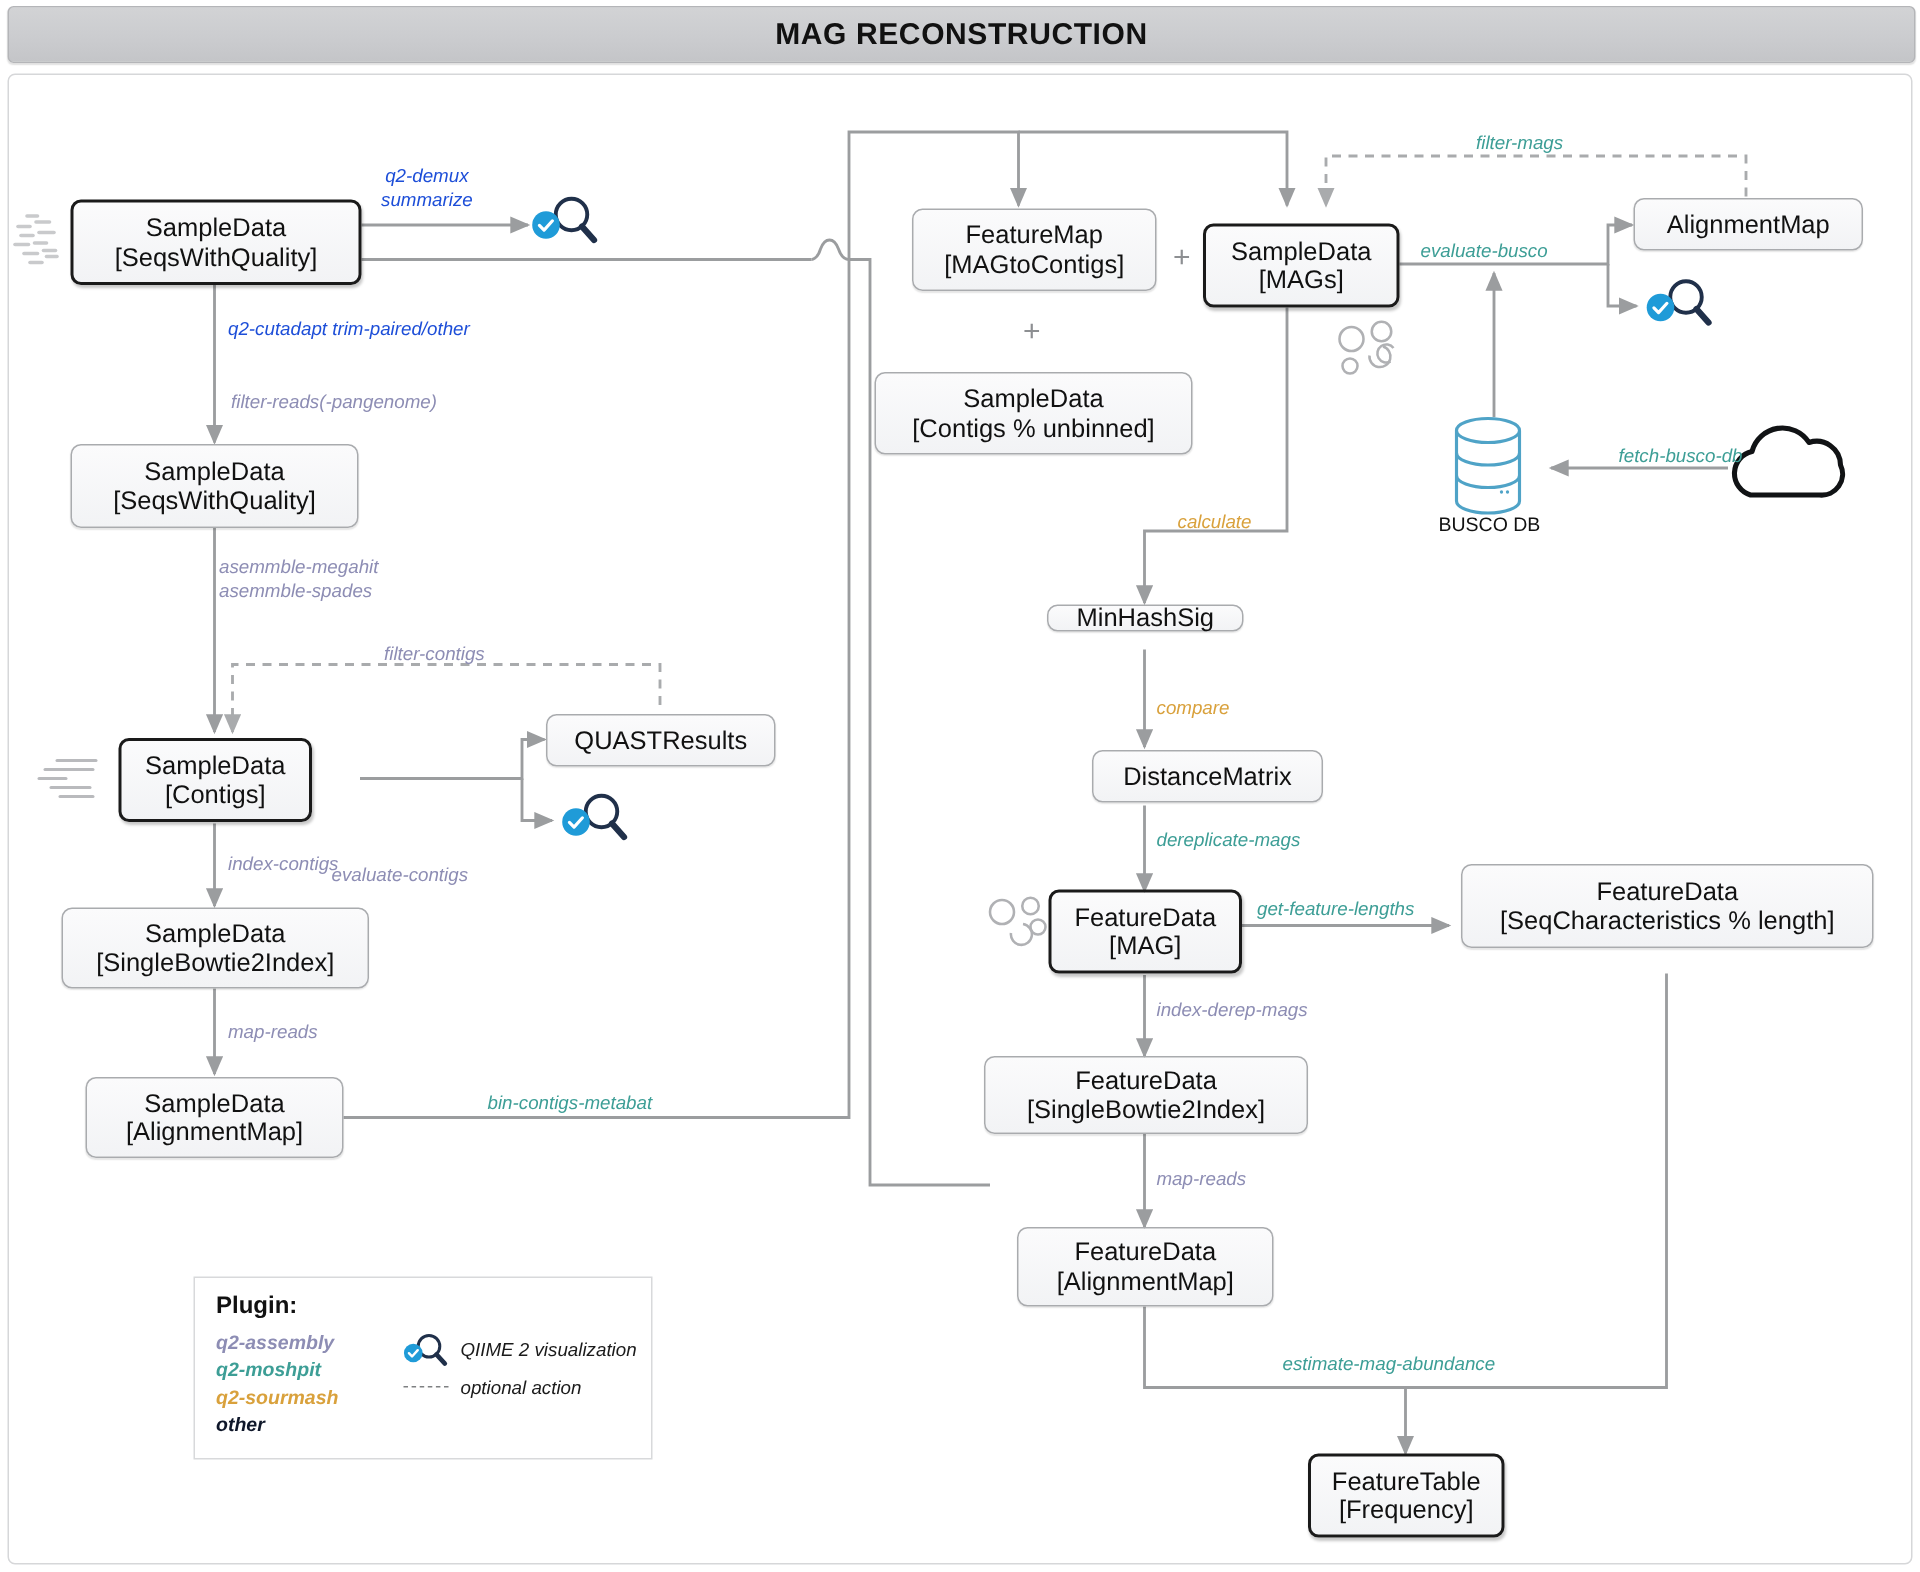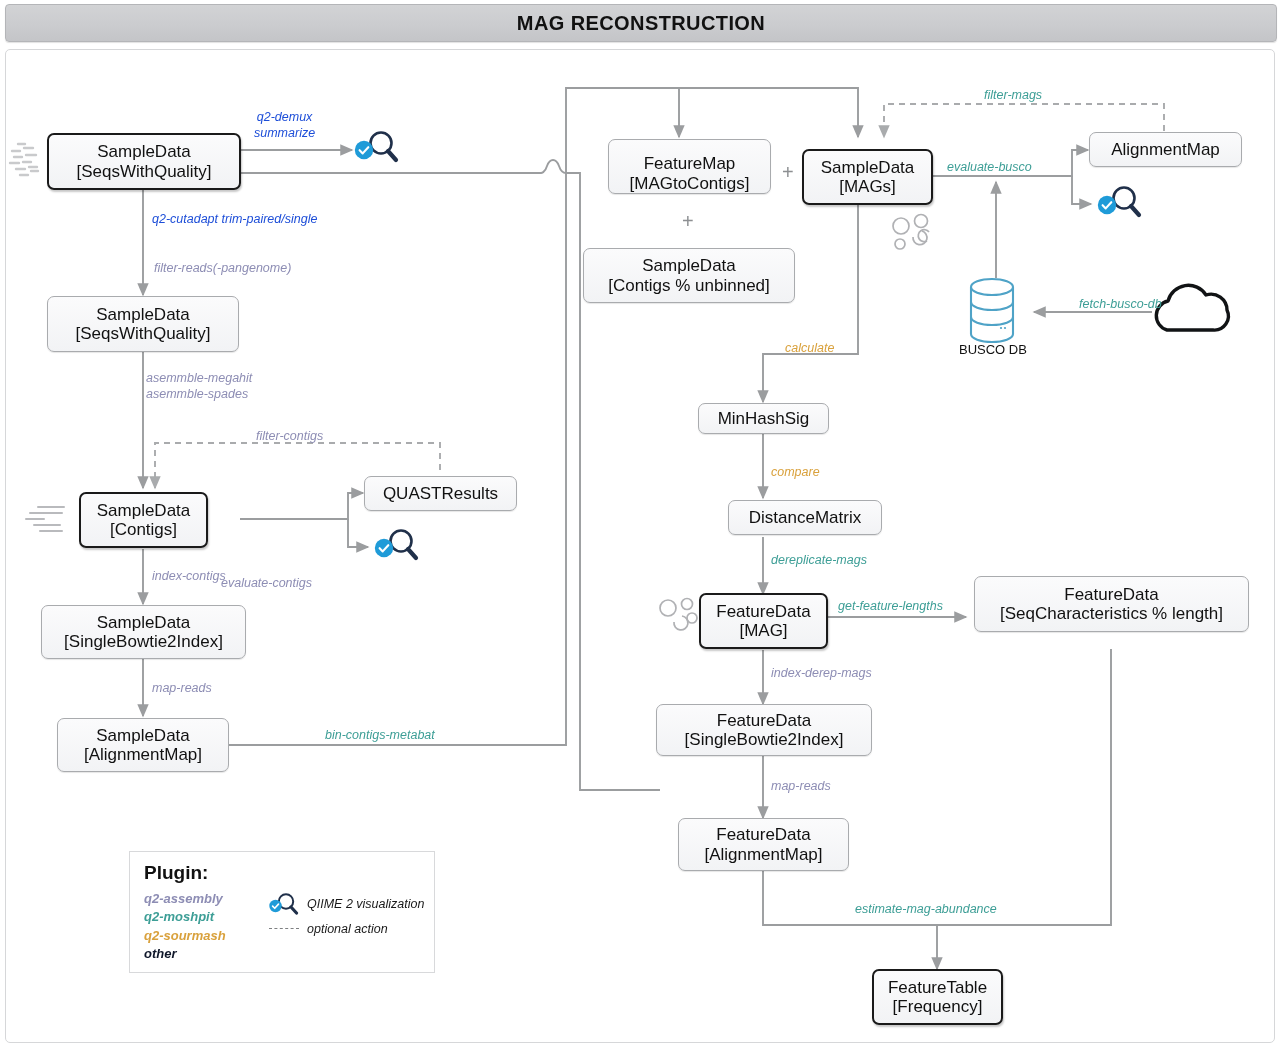--- a/index.html
+++ b/index.html
@@ -55,21 +55,21 @@
 
   
   .plus{position:absolute;color:#8d8f92;font-size:20px;font-family:"Liberation Sans",sans-serif;}
 
   
   .legend{
     position:absolute;left:129px;top:851px;width:306px;height:122px;
     background:#fff;border:1px solid #d8d9db;box-sizing:border-box;
     padding:10px 0 0 14px;
   }
-  .legend .ltitle{font-weight:bold;font-size:19px;color:#111;margin-bottom:6px;}
+  .legend .ltitle{font-weight:bold;font-size:16px;color:#111;margin-bottom:6px;}
   .legend .lcols{display:flex;}
   .legend .lleft{width:125px;}
   .legend .lleft div{font-style:italic;font-size:13px;line-height:1.42;font-weight:bold;}
   .legend .lright{padding-top:1px;}
   .legend .lrow{display:flex;align-items:center;height:25px;}
   .legend .lrow .ltxt{font-style:italic;font-size:12.5px;color:#1a1a1a;margin-left:8px;}
   .dashbar{width:30px;height:0;border-top:1.6px dashed #7e8082;display:inline-block;}
 
   
   .dbcap{position:absolute;font-size:13px;color:#111;font-family:"Liberation Sans",sans-serif;}
@@ -238,40 +238,40 @@
   <div class="node" style="left:41px;top:605px;width:205px;height:54px;">
     <span class="l1">SampleData</span>
     <span class="l2">[SingleBowtie2Index]</span>
   </div>
 
   <div class="node" style="left:57px;top:718px;width:172px;height:54px;">
     <span class="l1">SampleData</span>
     <span class="l2">[AlignmentMap]</span>
   </div>
 
-  <div class="node" style="left:608px;top:139px;width:163px;height:55px;justify-content:flex-end;">
+  <div class="node" style="left:608px;top:139px;width:163px;height:55px;">
     <span class="l1">FeatureMap</span>
     <span class="l2">[MAGtoContigs]</span>
   </div>
 
   <div class="node" style="left:583px;top:248px;width:212px;height:55px;">
     <span class="l1">SampleData</span>
     <span class="l2">[Contigs % unbinned]</span>
   </div>
 
   <div class="node strong" style="left:802px;top:149px;width:131px;height:56px;">
     <span class="l1">SampleData</span>
     <span class="l2">[MAGs]</span>
   </div>
 
   <div class="node one" style="left:1089px;top:132px;width:153px;height:35px;">
     <span class="l1">AlignmentMap</span>
   </div>
 
-  <div class="node one" style="left:698px;top:403px;width:131px;height:31px;align-items:center;">
+  <div class="node one" style="left:698px;top:403px;width:131px;height:18px;align-items:center;">
     <span class="l1">MinHashSig</span>
   </div>
 
   <div class="node one" style="left:687px;top:500px;width:154px;height:35px;margin-left:41px;">
     <span class="l1">DistanceMatrix</span>
   </div>
 
   <div class="node strong" style="left:699px;top:593px;width:129px;height:56px;">
     <span class="l1">FeatureData</span>
     <span class="l2">[MAG]</span>
@@ -295,21 +295,21 @@
   <div class="node strong" style="left:872px;top:969px;width:131px;height:56px;">
     <span class="l1">FeatureTable</span>
     <span class="l2">[Frequency]</span>
   </div>
 
   <div class="plus" style="left:782px;top:161px;">+</div>
   <div class="plus" style="left:682px;top:210px;">+</div>
 
   <div class="elab c-other" style="left:254px;top:110px;text-align:center;">q2-demux
 summarize</div>
-  <div class="elab c-other" style="left:152px;top:212px;">q2-cutadapt trim-paired/single</div>
+  <div class="elab c-other" style="left:152px;top:212px;">q2-cutadapt trim-paired/other</div>
   <div class="elab c-assembly" style="left:154px;top:261px;">filter-reads(-pangenome)</div>
   <div class="elab c-assembly" style="left:146px;top:371px;">asemmble-megahit
 asemmble-spades</div>
   <div class="elab c-assembly" style="left:256px;top:429px;">filter-contigs</div>
   <div class="elab c-assembly" style="left:221px;top:529px;margin-top:47px;">evaluate-contigs</div>
   <div class="elab c-assembly" style="left:152px;top:569px;">index-contigs</div>
   <div class="elab c-assembly" style="left:152px;top:681px;">map-reads</div>
   <div class="elab c-moshpit" style="left:325px;top:728px;">bin-contigs-metabat</div>
 
   <div class="elab c-moshpit" style="left:984px;top:88px;">filter-mags</div>

